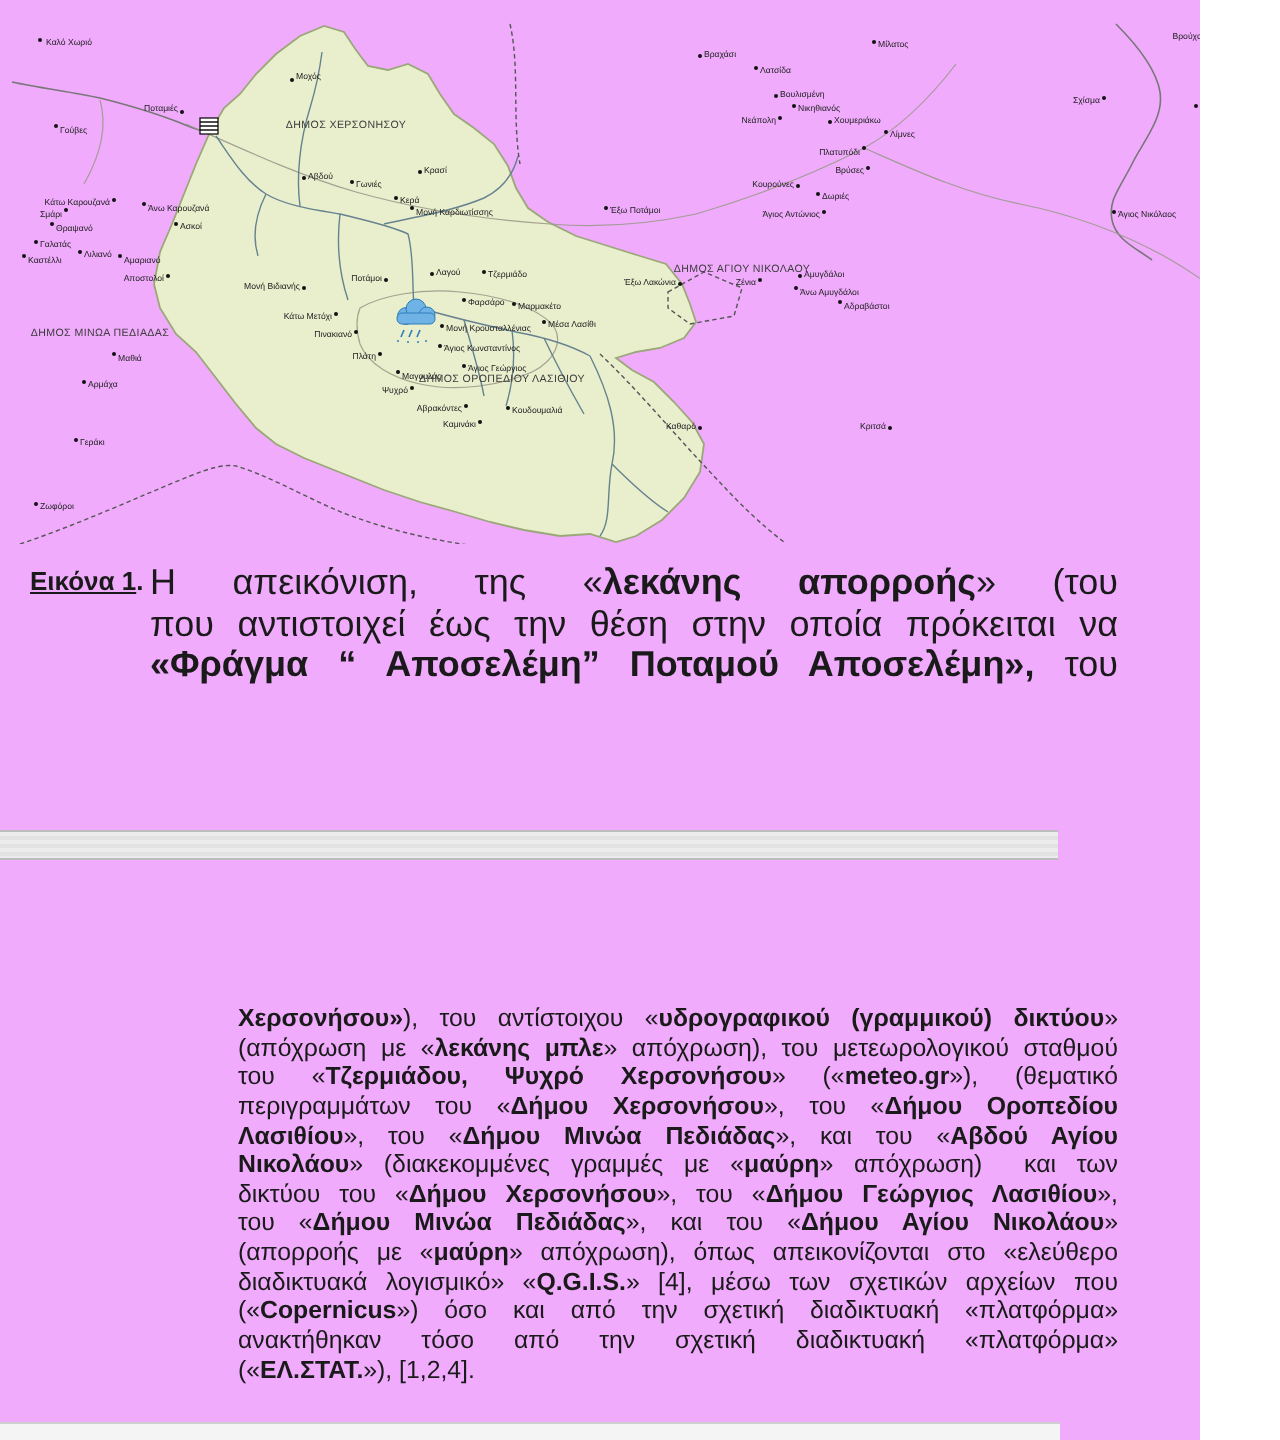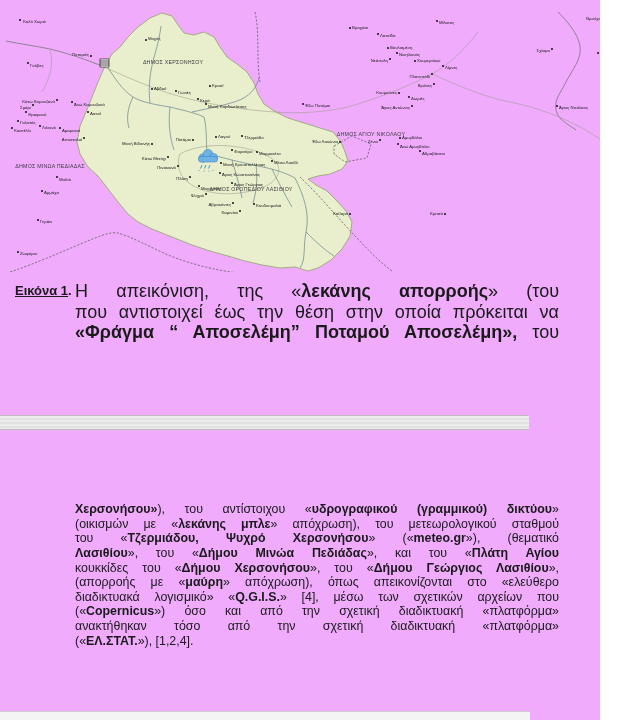--- a/index.html
+++ b/index.html
@@ -21,21 +21,21 @@
   #caption-lines{position:absolute;left:75px;top:281px;width:484px;font-size:18px;line-height:20.5px;}
   #caption-lines .jline{text-align:justify;text-align-last:justify;height:20.5px;overflow:hidden;}
   
   .page-sep{position:absolute;left:0;}
   #sep1{top:415px;width:529px;height:13px;background:var(--sep);
         border-top:1px solid #bdbdbd;border-bottom:1px solid #bdbdbd;
         background-image:repeating-linear-gradient(to bottom,#ececec 0 2px,#e2e2e2 2px 4px);}
   #sep2{top:711px;width:530px;height:9px;background:var(--sep-light);border-top:1px solid #cfcfcf;}
   
   #body-lines{position:absolute;left:75px;top:502px;width:484px;font-size:12.4px;line-height:14.65px;}
-  #body-lines .jline{text-align:justify;text-align-last:justify;height:14.65px;overflow:hidden;}
+  #body-lines .jline{text-align:justify;text-align-last:justify;height:14.65px;overflow:hidden;margin-left:44px;}
   #body-lines .jline.last,#caption-lines .nojust{text-align-last:left;}
   b{font-weight:bold;}
 </style>
 </head>
 <body>
 
 <div id="page">
 
   <div id="map-wrap">
     <svg id="map-svg" viewBox="0 0 640 268" width="640" height="268">
@@ -262,24 +262,27 @@
   <div id="caption-lines">
       <div class="jline"><span>Η απεικόνιση, της «</span><b>λεκάνης απορροής</b><span>» (του «</span><b>“Αποσελέμη Ποταμού”</b></div>
       <div class="jline"><span>που αντιστοιχεί έως την θέση στην οποία πρόκειται να κατασκευαστεί το</span></div>
       <div class="jline"><b>«Φράγμα “ Αποσελέμη” Ποταμού Αποσελέμη»,</b><span> του </span><b>«Μετόχι</b></div>
     </div>
 
   <div id="sep1" class="page-sep"></div>
 
   <div id="body-lines">
       <div class="jline"><b>Χερσονήσου»</b><span>), του αντίστοιχου «</span><b>υδρογραφικού (γραμμικού) δικτύου</b><span>»</span></div>
-      <div class="jline"><span>(οικισμών με «</span><b>λεκάνης μπλε</b><span>» απόχρωση), του μετεωρολογικού σταθμού</span></div>
+      <div class="jline"><span>(απόχρωση με «</span><b>λεκάνης μπλε</b><span>» απόχρωση), του μετεωρολογικού σταθμού</span></div>
       <div class="jline"><span>του «</span><b>Τζερμιάδου, Ψυχρό Χερσονήσου</b><span>» («</span><b>meteo.gr</b><span>»), (θεματικό</span></div>
-      <div class="jline"><b>Λασιθίου</b><span>», του «</span><b>Δήμου Μινώα Πεδιάδας</b><span>», και του «</span><b>Πλάτη Αγίου</b></div>
-      <div class="jline"><span>κουκκίδες του «</span><b>Δήμου Χερσονήσου</b><span>», του «</span><b>Δήμου Γεώργιος Λασιθίου</b><span>»,</span></div>
+      <div class="jline"><span>περιγραμμάτων του «</span><b>Δήμου Χερσονήσου</b><span>», του «</span><b>Δήμου Οροπεδίου</b></div>
+      <div class="jline"><b>Λασιθίου</b><span>», του «</span><b>Δήμου Μινώα Πεδιάδας</b><span>», και του «</span><b>Αβδού Αγίου</b></div>
+      <div class="jline"><b>Νικολάου</b><span>» (διακεκομμένες γραμμές με «</span><b>μαύρη</b><span>» απόχρωση)&nbsp; και των</span></div>
+      <div class="jline"><span>δικτύου του «</span><b>Δήμου Χερσονήσου</b><span>», του «</span><b>Δήμου Γεώργιος Λασιθίου</b><span>»,</span></div>
+      <div class="jline"><span>του «</span><b>Δήμου Μινώα Πεδιάδας</b><span>», και του «</span><b>Δήμου Αγίου Νικολάου</b><span>»</span></div>
       <div class="jline"><span>(απορροής με «</span><b>μαύρη</b><span>» απόχρωση), όπως απεικονίζονται στο «ελεύθερο</span></div>
       <div class="jline"><span>διαδικτυακά λογισμικό» «</span><b>Q.G.I.S.</b><span>» [4], μέσω των σχετικών αρχείων που</span></div>
       <div class="jline"><span>(«</span><b>Copernicus</b><span>») όσο και από την σχετική διαδικτυακή «πλατφόρμα»</span></div>
       <div class="jline"><span>ανακτήθηκαν τόσο από την σχετική διαδικτυακή «πλατφόρμα»</span></div>
       <div class="jline last"><span>(«</span><b>ΕΛ.ΣΤΑΤ.</b><span>»), [1,2,4].</span></div>
     </div>
 
   <div id="sep2" class="page-sep"></div>
 </div>
 

